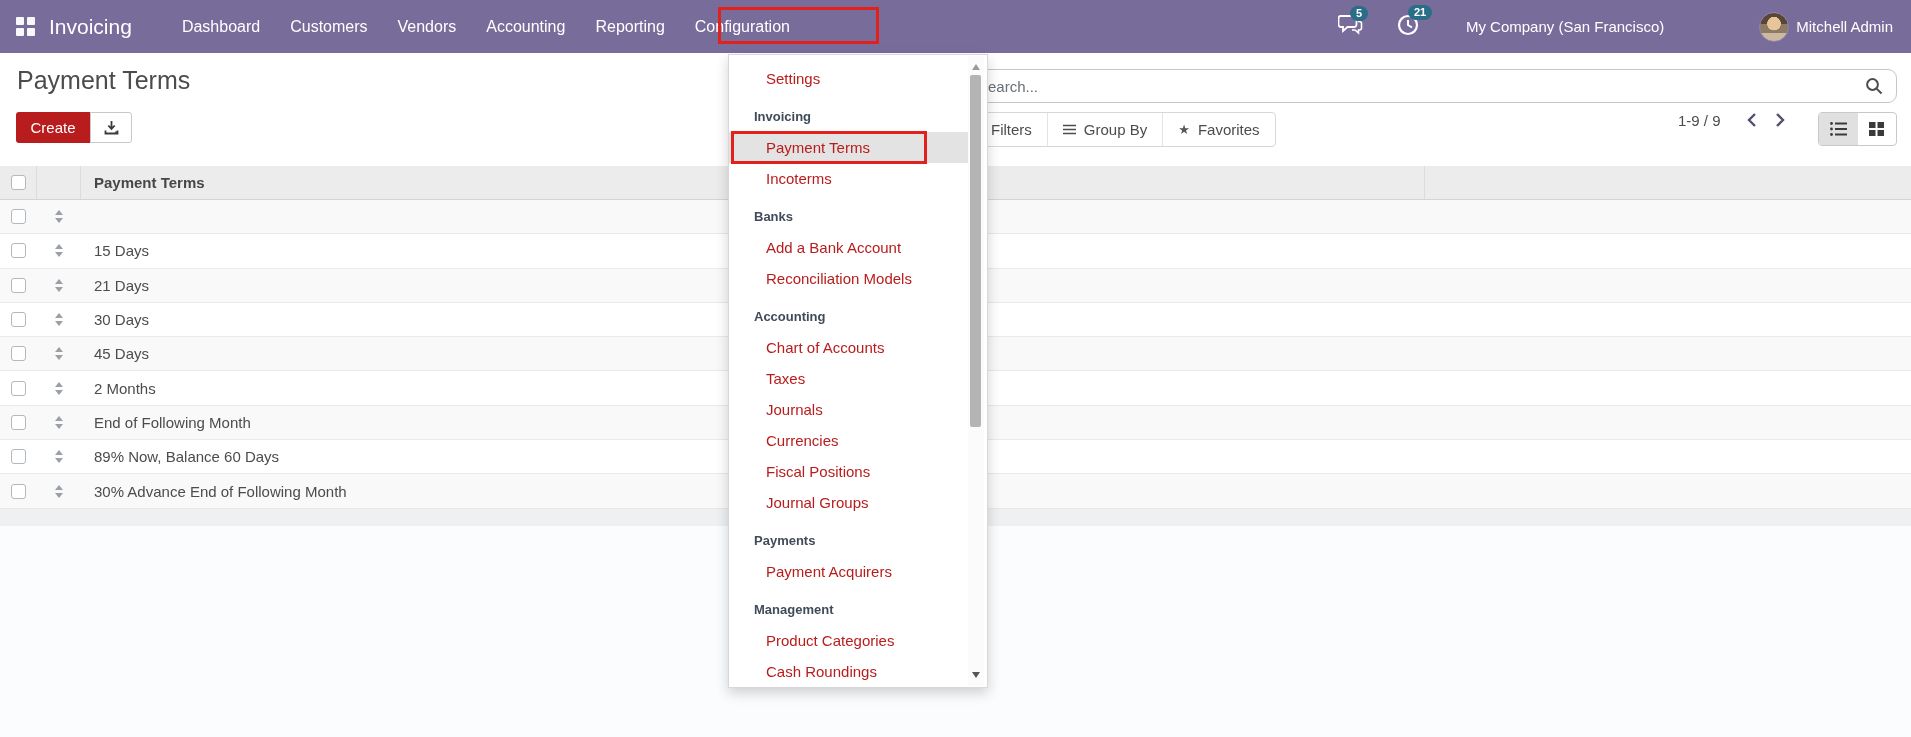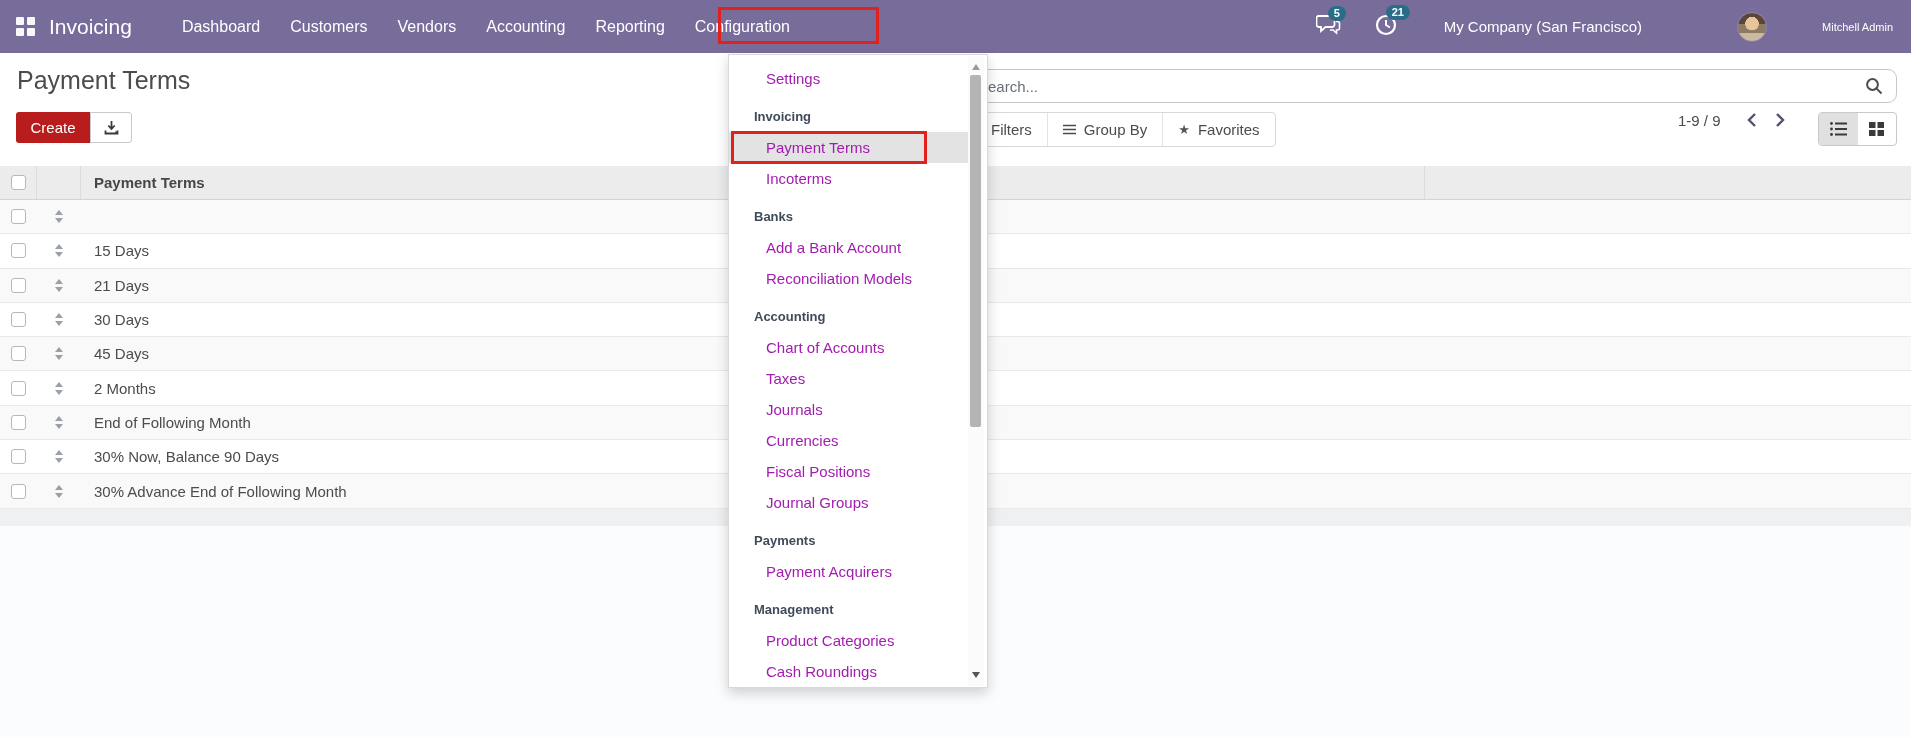--- a/index.html
+++ b/index.html
@@ -27,21 +27,21 @@
     font-size:11px; font-weight:bold; padding:2px 6px; border-radius:10px; line-height:1;
   }
   .company { font-size:15px; margin-left:14px; margin-right:95px; cursor:pointer; white-space:nowrap; }
   .avatar {
     width:30px; height:30px; border-radius:50%; margin-right:7px; cursor:pointer;
     background:
       radial-gradient(circle at 50% 38%, #e8c49a 0 30%, rgba(0,0,0,0) 31%),
       linear-gradient(180deg, #5a4636 0 40%, #8d7a64 41% 70%, #cdb9a1 71% 100%);
     border:1px solid #8f84ad;
   }
-  .user { font-size:11px; cursor:pointer; white-space:nowrap;margin-left:48px; }
+  .user { font-size:15px; cursor:pointer; white-space:nowrap; }
 
   
   .page-title { position:absolute; left:17px; top:66px; font-size:25px; color:#4c4c4c; }
   .btn-create {
     position:absolute; left:16px; top:112px; width:74px; height:31px;
     background:#b91c1c; color:#fff; font-size:15px; border-radius:3px 0 0 3px;
     display:flex; align-items:center; justify-content:center; cursor:pointer;
   }
   .btn-export {
     position:absolute; left:90px; top:112px; width:42px; height:31px; background:#fff;
@@ -102,21 +102,21 @@
   .strip { position:absolute; left:0; top:509px; width:1911px; height:17px; background:#eef0f2; }
   .below { position:absolute; left:0; top:526px; width:1911px; height:211px; background:#fbfcfd; }
 
   
   .dropdown {
     position:absolute; left:728px; top:54px; width:260px; height:634px; background:#fff;
     border:1px solid #d8d8d8; box-shadow:0 5px 12px rgba(0,0,0,.18);
     z-index:50; padding-top:8px; overflow:hidden;
   }
   .menu-item { height:31px; line-height:31px; padding-left:37px; font-size:15px;
-    color:#a21caf; width:calc(100% - 18px); cursor:pointer; white-space:nowrap; }
+    color:#b91c1c; width:calc(100% - 18px); cursor:pointer; white-space:nowrap; }
   .menu-item.hl { background:#e3e3e3; }
   .menu-section { height:31px; line-height:31px; padding-left:25px; font-size:13px;
     font-weight:bold; color:#404b5a; margin-top:7px; white-space:nowrap; }
   .dd-scroll { position:absolute; right:3px; top:1px; bottom:1px; width:16px; background:#fbfbfb; }
   .dd-arrow-up { position:absolute; top:8px; left:4px; width:0; height:0; cursor:pointer;
     border-left:4px solid transparent; border-right:4px solid transparent; border-bottom:6px solid #9a9a9a; }
   .dd-arrow-down { position:absolute; bottom:8px; left:4px; width:0; height:0; cursor:pointer;
     border-left:4px solid transparent; border-right:4px solid transparent; border-top:6px solid #555; }
   .dd-thumb { position:absolute; top:19px; left:2px; width:11px; height:352px;
     background:#b4b4b4; border-radius:2px; cursor:grab; }
@@ -341,21 +341,21 @@
       <div class="trow">
         <div class="col-cb">
           <span class="cb"></span>
         </div>
         <div class="col-handle">
           <span class="handle">
             <span class="tri-up"></span>
             <span class="tri-down"></span>
           </span>
         </div>
-        <div class="col-name">30% Now, Balance 90 Days</div>
+        <div class="col-name">89% Now, Balance 60 Days</div>
         <div class="col-company"></div>
       </div>
       <div class="trow">
         <div class="col-cb">
           <span class="cb"></span>
         </div>
         <div class="col-handle">
           <span class="handle">
             <span class="tri-up"></span>
             <span class="tri-down"></span>

